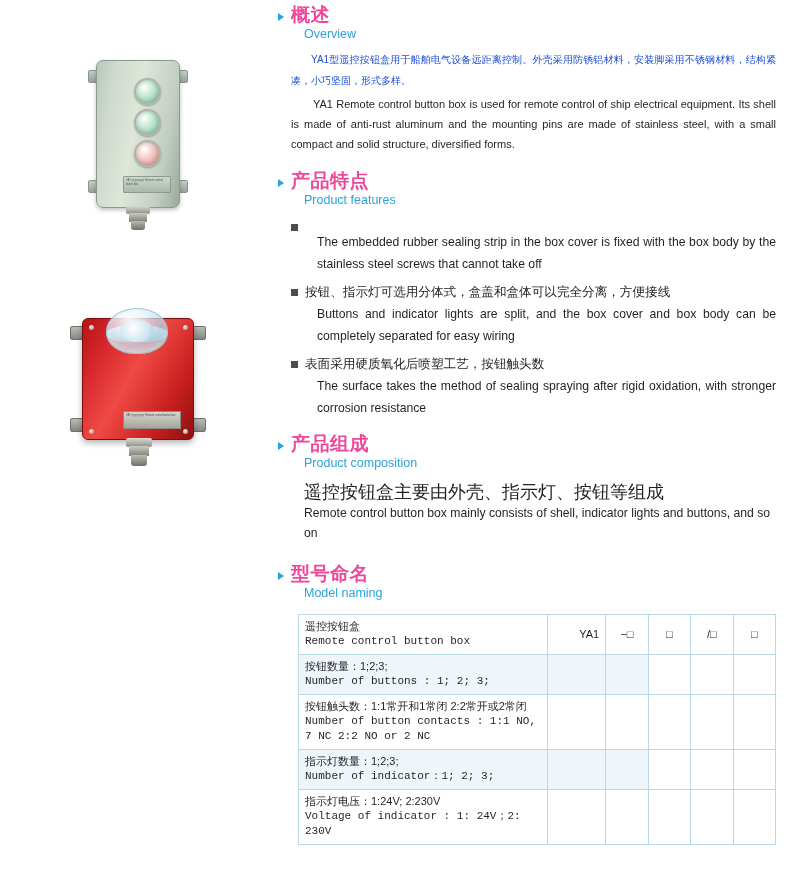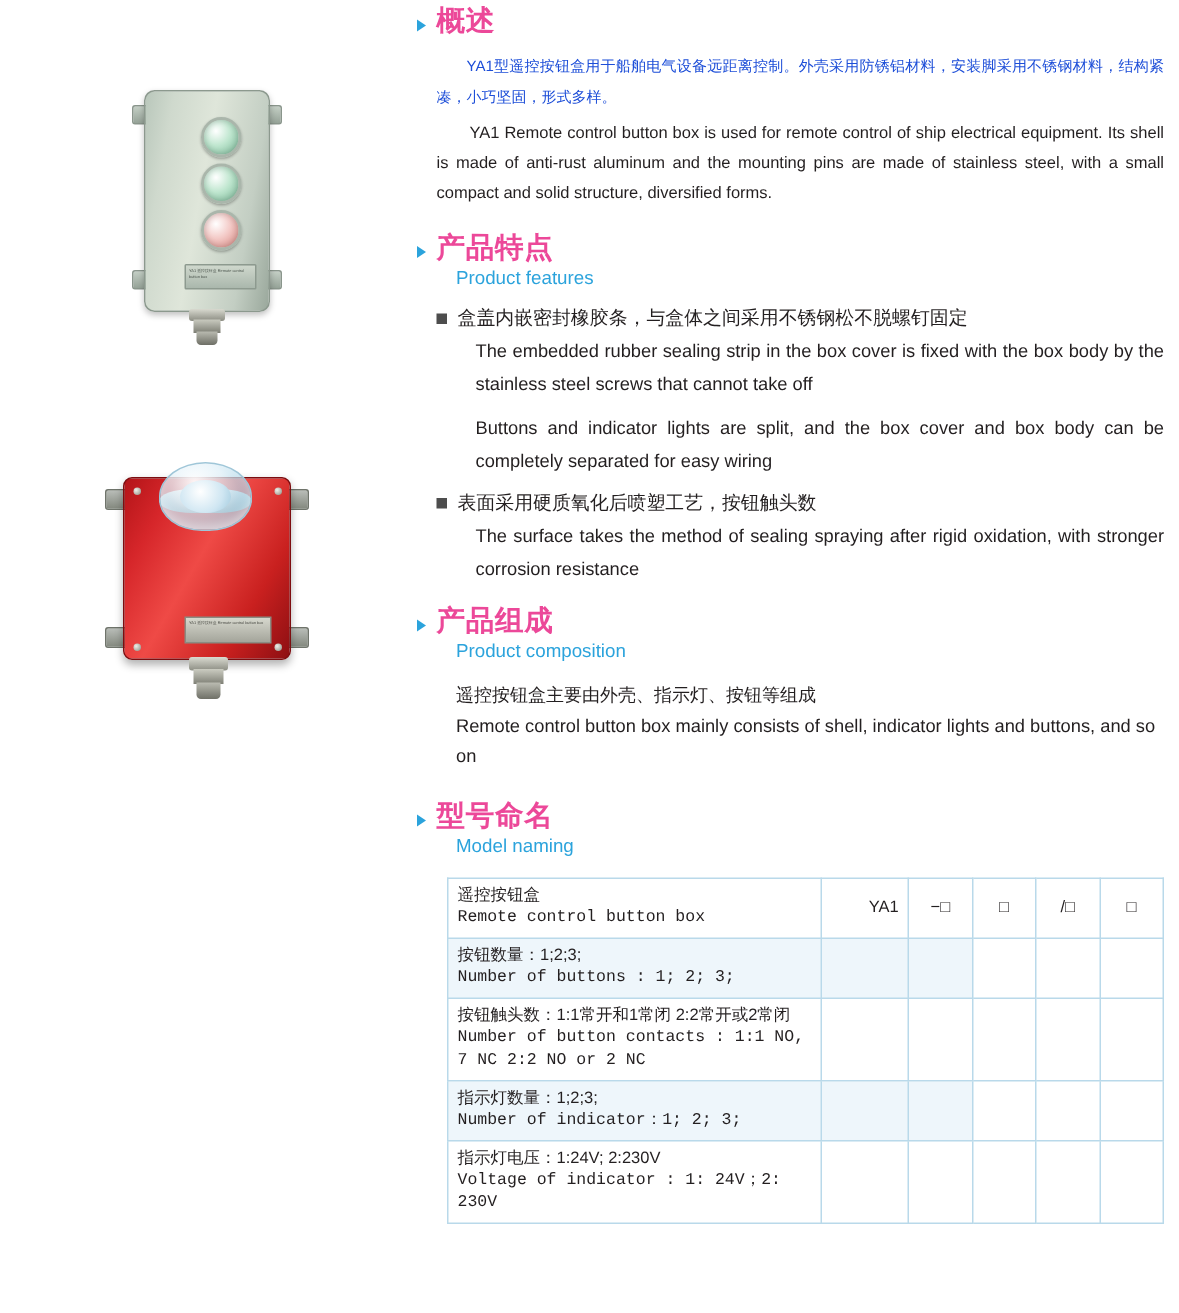--- a/index.html
+++ b/index.html
@@ -212,21 +212,21 @@
   }
   .feat-en {
     font-size: 12.2px;
     color: #231f20;
     line-height: 22px;
     margin-left: 26px;
     text-align: justify;
   }
 
   .comp-block { margin-top: 10px; margin-left: 26px; }
-  .comp-cn { font-size: 12px; color: #231f20; line-height: 21px; }
+  .comp-cn { font-size: 18px; color: #231f20; line-height: 21px; }
   .comp-en { font-size: 12.2px; color: #231f20; line-height: 20px; }
 
   
   .model-wrap {
     margin-top: 12px;
     margin-left: 20px;
     width: 498px;
   }
   table.model {
     border-collapse: collapse;
@@ -297,38 +297,42 @@
     </div>
 
   </div>
 
   <div class="content">
 
     <div class="sec-head">
       <div class="tri"></div>
       <div class="sec-cn">概述</div>
     </div>
+    <div class="sec-en">Overview</div>
     <div class="p-cn indent" style="margin-left:13px;width:485px">YA1型遥控按钮盒用于船舶电气设备远距离控制。外壳采用防锈铝材料，安装脚采用不锈钢材料，结构紧凑，小巧坚固，形式多样。</div>
     <div class="p-en indent" style="margin-left:13px;width:485px">YA1 Remote control button box is used for remote control of ship electrical equipment. Its shell is made of anti-rust aluminum and the mounting pins are made of stainless steel, with a small compact and solid structure, diversified forms.</div>
 
     <div class="sec-head" style="margin-top:14px">
       <div class="tri"></div>
       <div class="sec-cn">产品特点</div>
     </div>
     <div class="sec-en">Product features</div>
 
     <div class="feat-list" style="margin-left:13px;width:485px">
       <div class="feat-item">
         <div class="feat-cn">
           <div class="sq"></div>
-          <div>盒盖内嵌密封橡胶条，与盒体之间采用不锈钢松不脱螺钉固定</div>
         </div>
         <div class="feat-en">The embedded rubber sealing strip in the box cover is fixed with the box body by the stainless steel screws that cannot take off</div>
       </div>
       <div class="feat-item">
+        <div class="feat-cn">
+          <div class="sq"></div>
+          <div>按钮、指示灯可选用分体式，盒盖和盒体可以完全分离，方便接线</div>
+        </div>
         <div class="feat-en">Buttons and indicator lights are split, and the box cover and box body can be completely separated for easy wiring</div>
       </div>
       <div class="feat-item">
         <div class="feat-cn">
           <div class="sq"></div>
           <div>表面采用硬质氧化后喷塑工艺，按钮触头数</div>
         </div>
         <div class="feat-en">The surface takes the method of sealing spraying after rigid oxidation, with stronger corrosion resistance</div>
       </div>
     </div>

